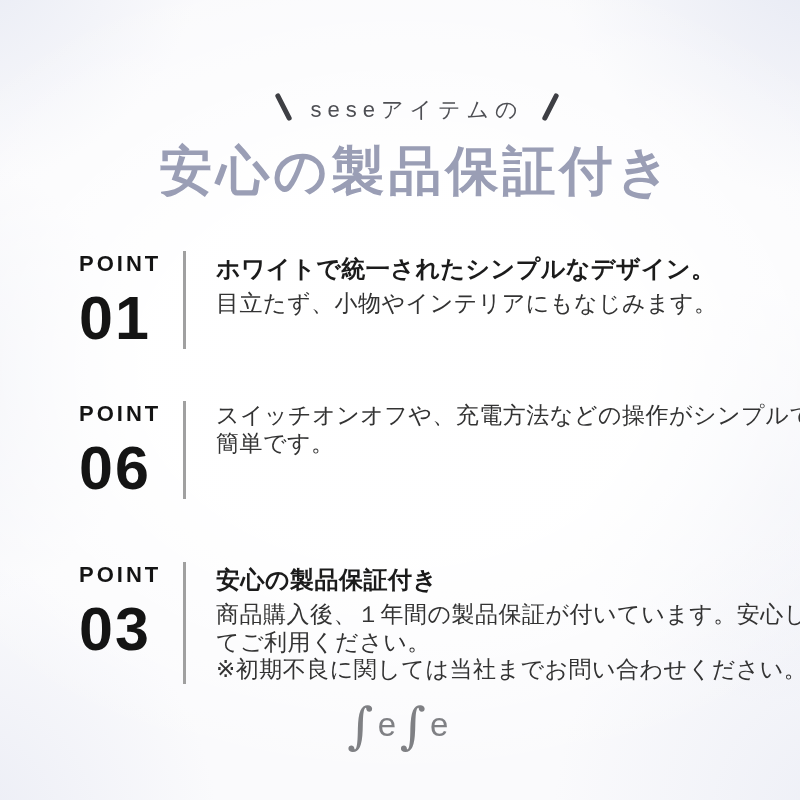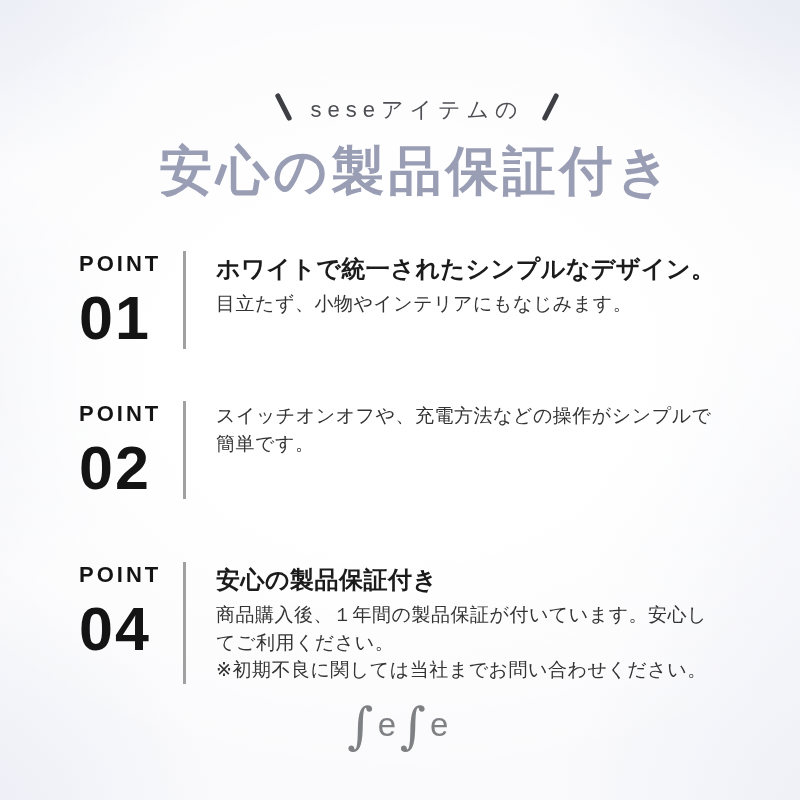--- a/index.html
+++ b/index.html
@@ -63,21 +63,21 @@
     flex: 0 0 3px; width: 3px; background: #a0a0a0;
     margin-right: 30px;
   }
   .point-text { flex: 1 1 auto; padding-top: 1px; }
   .point-title {
     font-size: 24px; font-weight: bold; color: #1b1b1b;
     line-height: 33px; letter-spacing: 0.5px;
     white-space: pre; margin: 0 0 5px 0;
   }
   .point-body {
-    font-size: 19px; color: #333333;
+    font-size: 23px; color: #333333;
     line-height: 27.5px; letter-spacing: 0.5px;
     white-space: pre; margin: 0;
   }
 
   
   .footer { position: absolute; top: 694px; left: 0; width: 800px; text-align: center; }
   .logo { display: inline-flex; align-items: baseline; color: #7f8084; }
   .logo-s {
     font-family: "DejaVu Serif", serif;
     font-size: 50px; line-height: 1;
@@ -110,33 +110,33 @@
   <div class="point-divider"></div>
   <div class="point-text">
     <p class="point-title">ホワイトで統一されたシンプルなデザイン。</p>
     <p class="point-body">目立たず、小物やインテリアにもなじみます。</p>
   </div>
 </div>
 
 <div class="point-row row-2">
   <div class="point-left">
     <div class="point-label">POINT</div>
-    <div class="point-number">02</div>
+    <div class="point-number">06</div>
   </div>
   <div class="point-divider"></div>
   <div class="point-text">
     <p class="point-body">スイッチオンオフや、充電方法などの操作がシンプルで
 簡単です。</p>
   </div>
 </div>
 
 <div class="point-row row-3">
   <div class="point-left">
     <div class="point-label">POINT</div>
-    <div class="point-number">04</div>
+    <div class="point-number">03</div>
   </div>
   <div class="point-divider"></div>
   <div class="point-text">
     <p class="point-title">安心の製品保証付き</p>
     <p class="point-body">商品購入後、１年間の製品保証が付いています。安心し
 てご利用ください。
 ※初期不良に関しては当社までお問い合わせください。</p>
   </div>
 </div>
 

